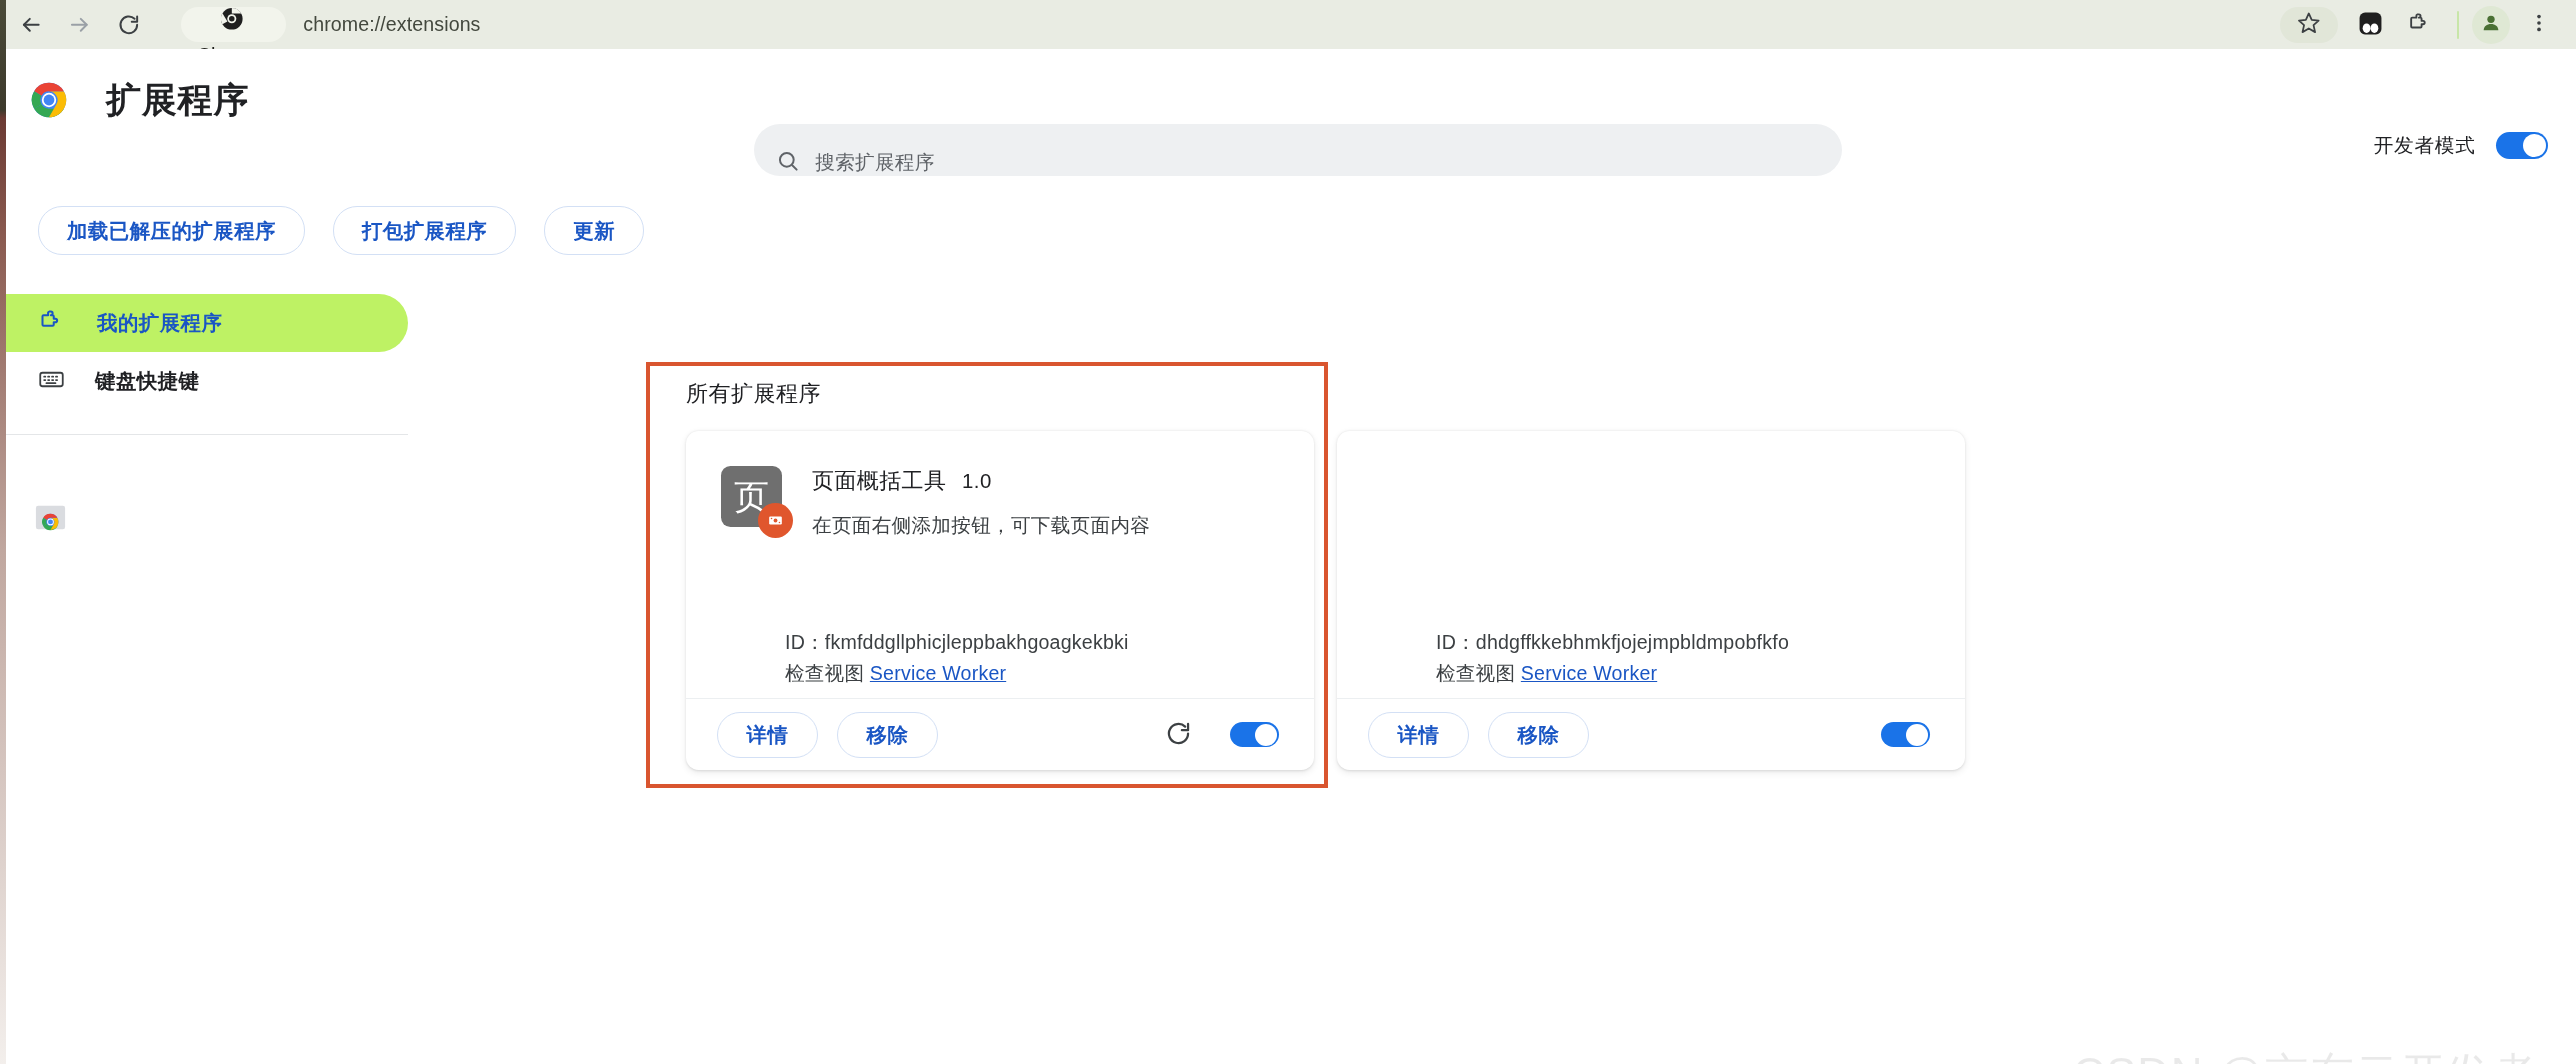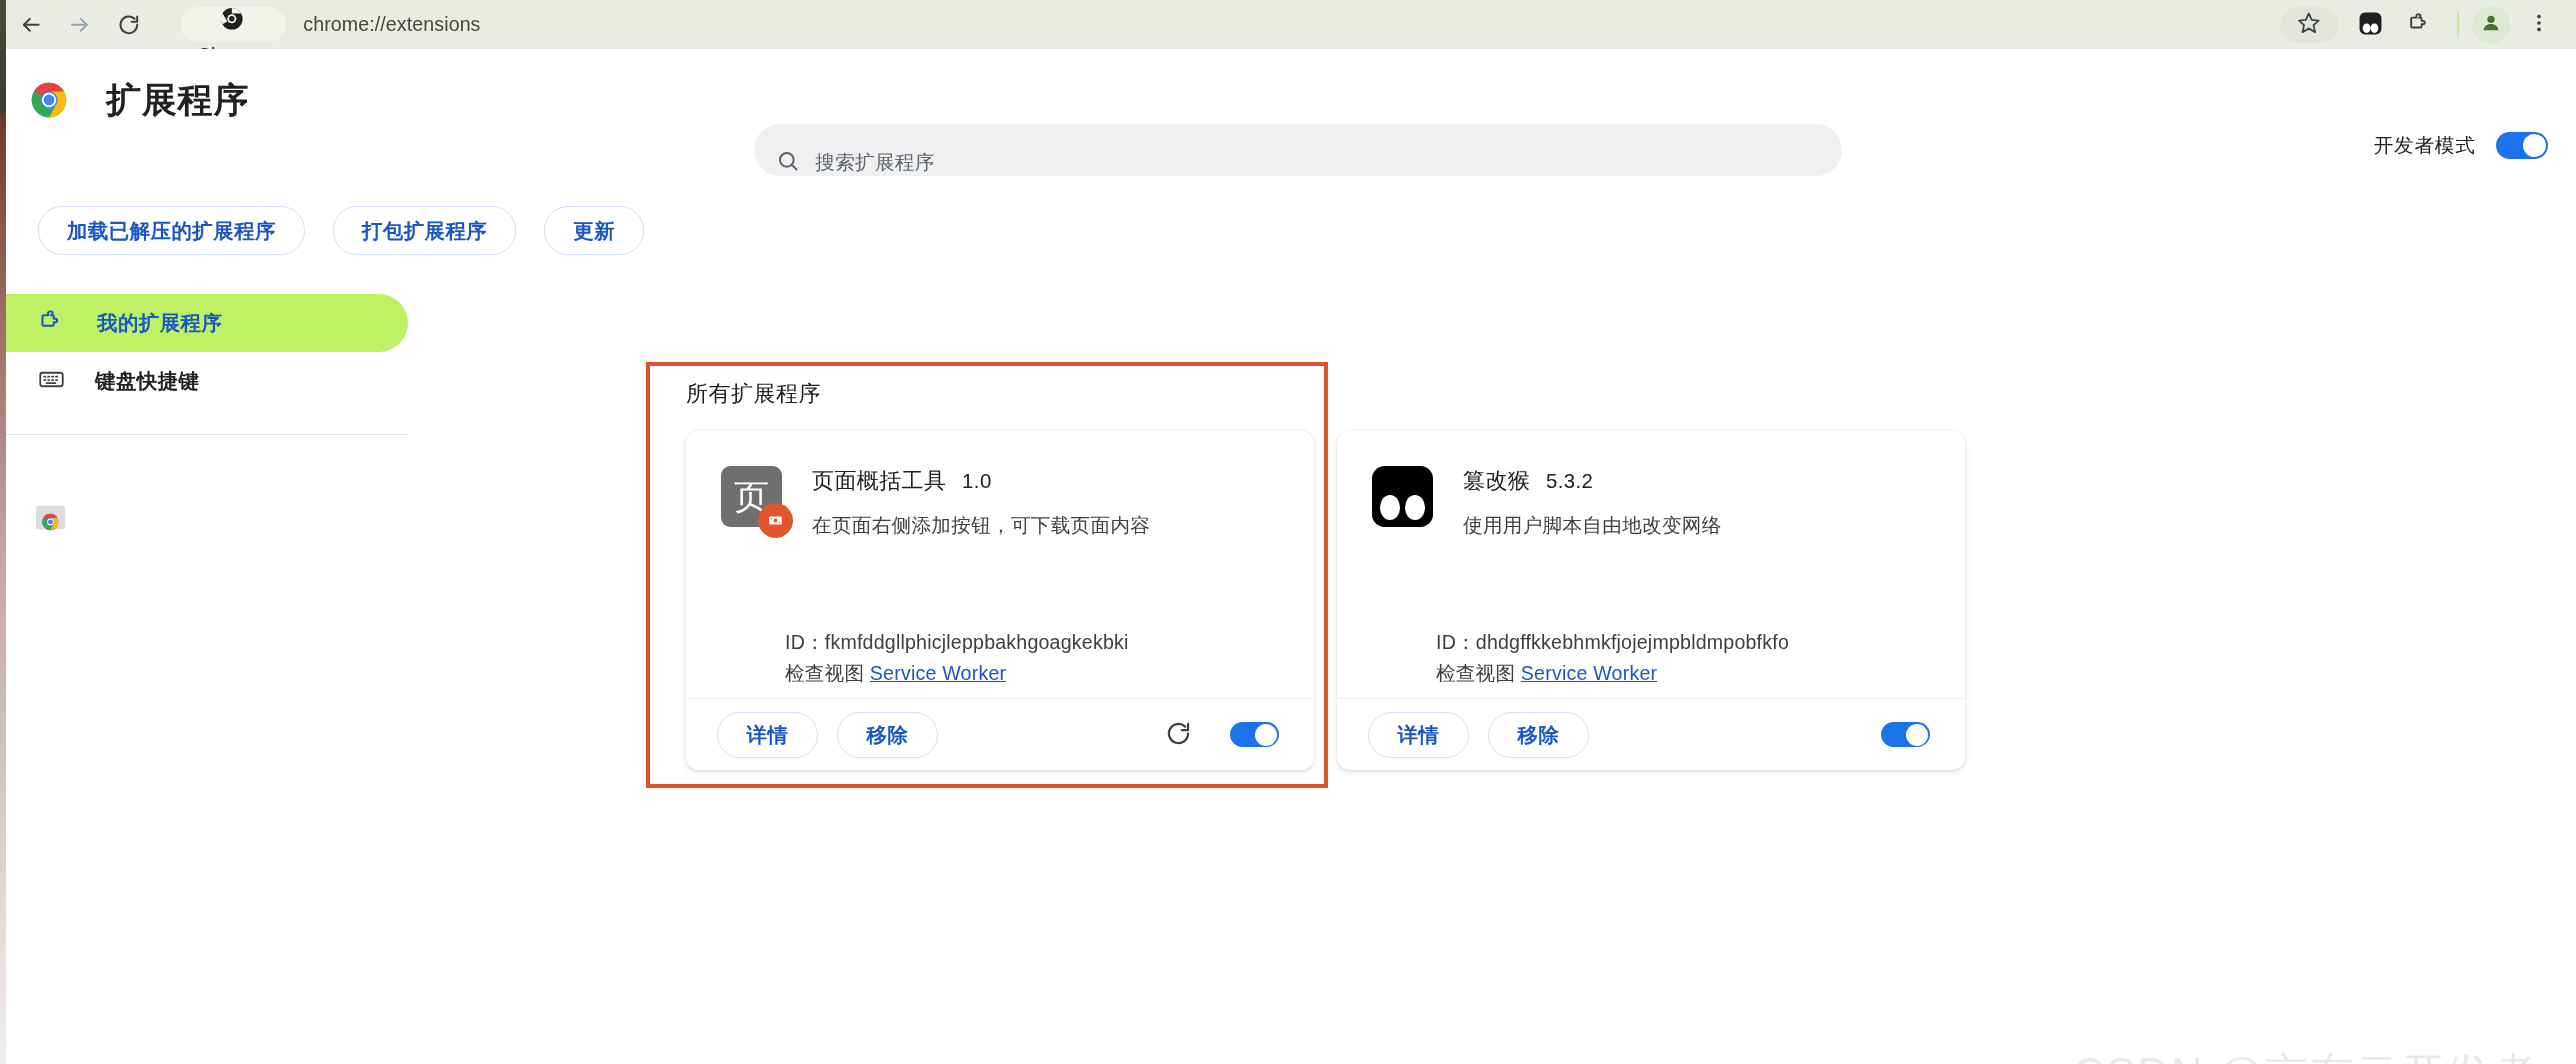--- a/index.html
+++ b/index.html
@@ -479,35 +479,20 @@
           </svg>
         </span>
       </div>
       <span class="toggle">
         <span class="knob"></span>
       </span>
     </div>
   </div>
 
   <div class="ext-card" id="card-1">
-    <div class="card-top">
-      <div class="ext-icon-wrap">
-        <div class="ext-icon-tm">
-          <span class="eye l"></span>
-          <span class="eye r"></span>
-        </div>
-      </div>
-      <div>
-        <div class="ext-name-row">
-          <span>篡改猴</span>
-          <span class="ext-version">5.3.2</span>
-        </div>
-        <div class="ext-desc">使用用户脚本自由地改变网络</div>
-      </div>
-    </div>
 
     <div class="card-meta">
       <div class="meta-line">
         <span>ID：</span><span>dhdgffkkebhmkfjojejmpbldmpobfkfo</span>
       </div>
       <div class="meta-line">
         <span>检查视图</span>
         <a href="#">Service Worker</a>
       </div>
     </div>

